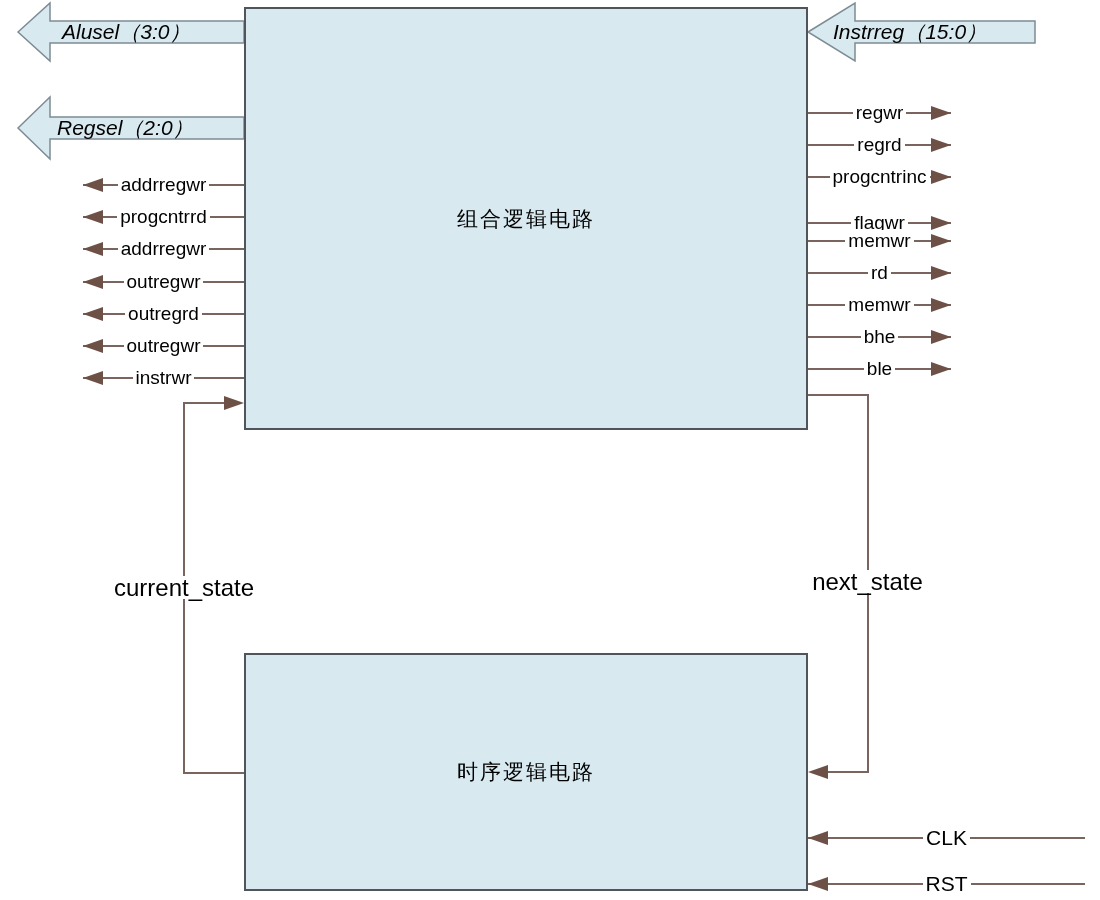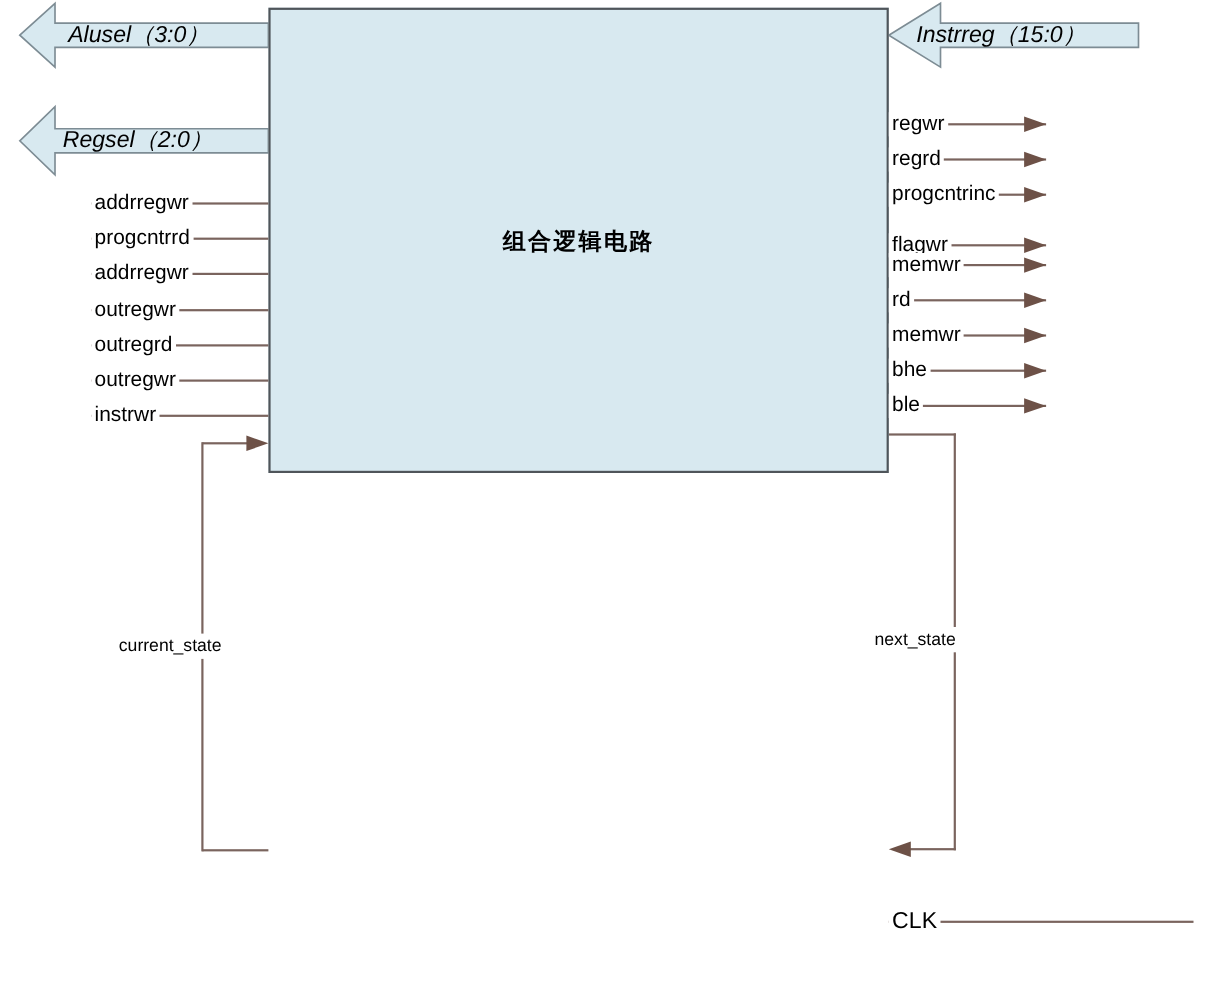--- a/index.html
+++ b/index.html
@@ -9,57 +9,60 @@
   }
   .bus-layer{position:absolute;left:0;top:0;z-index:1;}
   .bus-label{position:absolute;z-index:3;font-size:21px;line-height:23px;white-space:nowrap;font-style:italic;}
   .box{
     position:absolute;left:244px;width:564px;z-index:2;
     background:var(--box-fill);border:2px solid var(--box-border);
     box-sizing:border-box;display:flex;align-items:center;justify-content:center;
   }
   .box-top{top:7px;height:423px;}
   .box-bottom{top:653px;height:238px;}
-  .box-lbl{font-size:21px;letter-spacing:2px;font-weight:bold;}
-  .sig{position:absolute;height:24px;z-index:2;display:flex;align-items:center;}
+  .box-lbl{font-size:21px;letter-spacing:2px;}
+  .sig{position:absolute;height:24px;z-index:2;display:flex;align-items:center;justify-content:center;}
   .sig-left{left:83px;width:161px;}
   .sig-right{left:808px;width:143px;}
   .sig-clock{left:808px;width:277px;}
   .wire{position:absolute;left:0;right:0;top:11px;height:2px;background:var(--wire);}
   .ah{position:absolute;width:0;height:0;border-top:7px solid transparent;border-bottom:7px solid transparent;top:5px;z-index:3;}
   .ah-left{left:0;border-right:20px solid var(--arrowhead);}
   .ah-right{right:0;border-left:20px solid var(--arrowhead);}
   .sig-lbl{position:relative;z-index:4;background:#fff;padding:0 3px;font-size:19px;line-height:22px;white-space:nowrap;}
   .clock-lbl{font-size:21px;}
   .fb{position:absolute;background:var(--wire);z-index:1;}
   .fb-arrow{position:absolute;width:0;height:0;border-top:7px solid transparent;border-bottom:7px solid transparent;z-index:3;}
   .fb-arrow-right{border-left:20px solid var(--arrowhead);}
   .fb-arrow-left{border-right:20px solid var(--arrowhead);}
   .state-lbl{
-    position:absolute;z-index:4;background:#fff;
-    font-size:16px;line-height:23px;white-space:nowrap;
+    position:absolute;z-index:4;background:#fff;text-align:center;
+    font-size:24px;line-height:23px;white-space:nowrap;
   }
 </style>
 </head>
 <body>
 
 <div class="canvas">
 
   <svg class="bus-layer" width="1100" height="900" viewBox="0 0 1100 900">
     <polygon points="18,32 50,3 50,21 244,21 244,43 50,43 50,61" style="fill:var(--bus-fill);stroke:var(--bus-border);stroke-width:1.5"></polygon>
     <polygon points="18,128 50,97 50,117 244,117 244,139 50,139 50,159" style="fill:var(--bus-fill);stroke:var(--bus-border);stroke-width:1.5"></polygon>
     <polygon points="808,32 855,3 855,21 1035,21 1035,43 855,43 855,61" style="fill:var(--bus-fill);stroke:var(--bus-border);stroke-width:1.5"></polygon>
   </svg>
 
   <div class="bus-label" style="left:62px;top:20px">Alusel（3:0）</div>
   <div class="bus-label" style="left:57px;top:116px">Regsel（2:0）</div>
   <div class="bus-label" style="left:833px;top:20px">Instrreg（15:0）</div>
 
   <div class="box box-top">
     <span class="box-lbl">组合逻辑电路</span>
+  </div>
+  <div class="box box-bottom">
+    <span class="box-lbl">时序逻辑电路</span>
   </div>
 
   <div class="sig sig-left" style="top:173px">
     <span class="wire"></span>
     <span class="ah ah-left"></span>
     <span class="sig-lbl">addrregwr</span>
   </div>
   <div class="sig sig-left" style="top:205px">
     <span class="wire"></span>
     <span class="ah ah-left"></span>
@@ -147,14 +150,19 @@
   <div class="fb" style="left:867px;top:394px;width:2px;height:379px"></div>
   <div class="fb" style="left:820px;top:771px;width:49px;height:2px"></div>
   <span class="fb-arrow fb-arrow-left" style="left:808px;top:765px"></span>
   <div class="state-lbl" style="left:795px;top:570px;width:145px">next_state</div>
 
   <div class="sig sig-clock" style="top:826px">
     <span class="wire"></span>
     <span class="ah ah-left"></span>
     <span class="sig-lbl clock-lbl">CLK</span>
   </div>
+  <div class="sig sig-clock" style="top:872px">
+    <span class="wire"></span>
+    <span class="ah ah-left"></span>
+    <span class="sig-lbl clock-lbl">RST</span>
+  </div>
 
 </div>
 
 </body></html>

